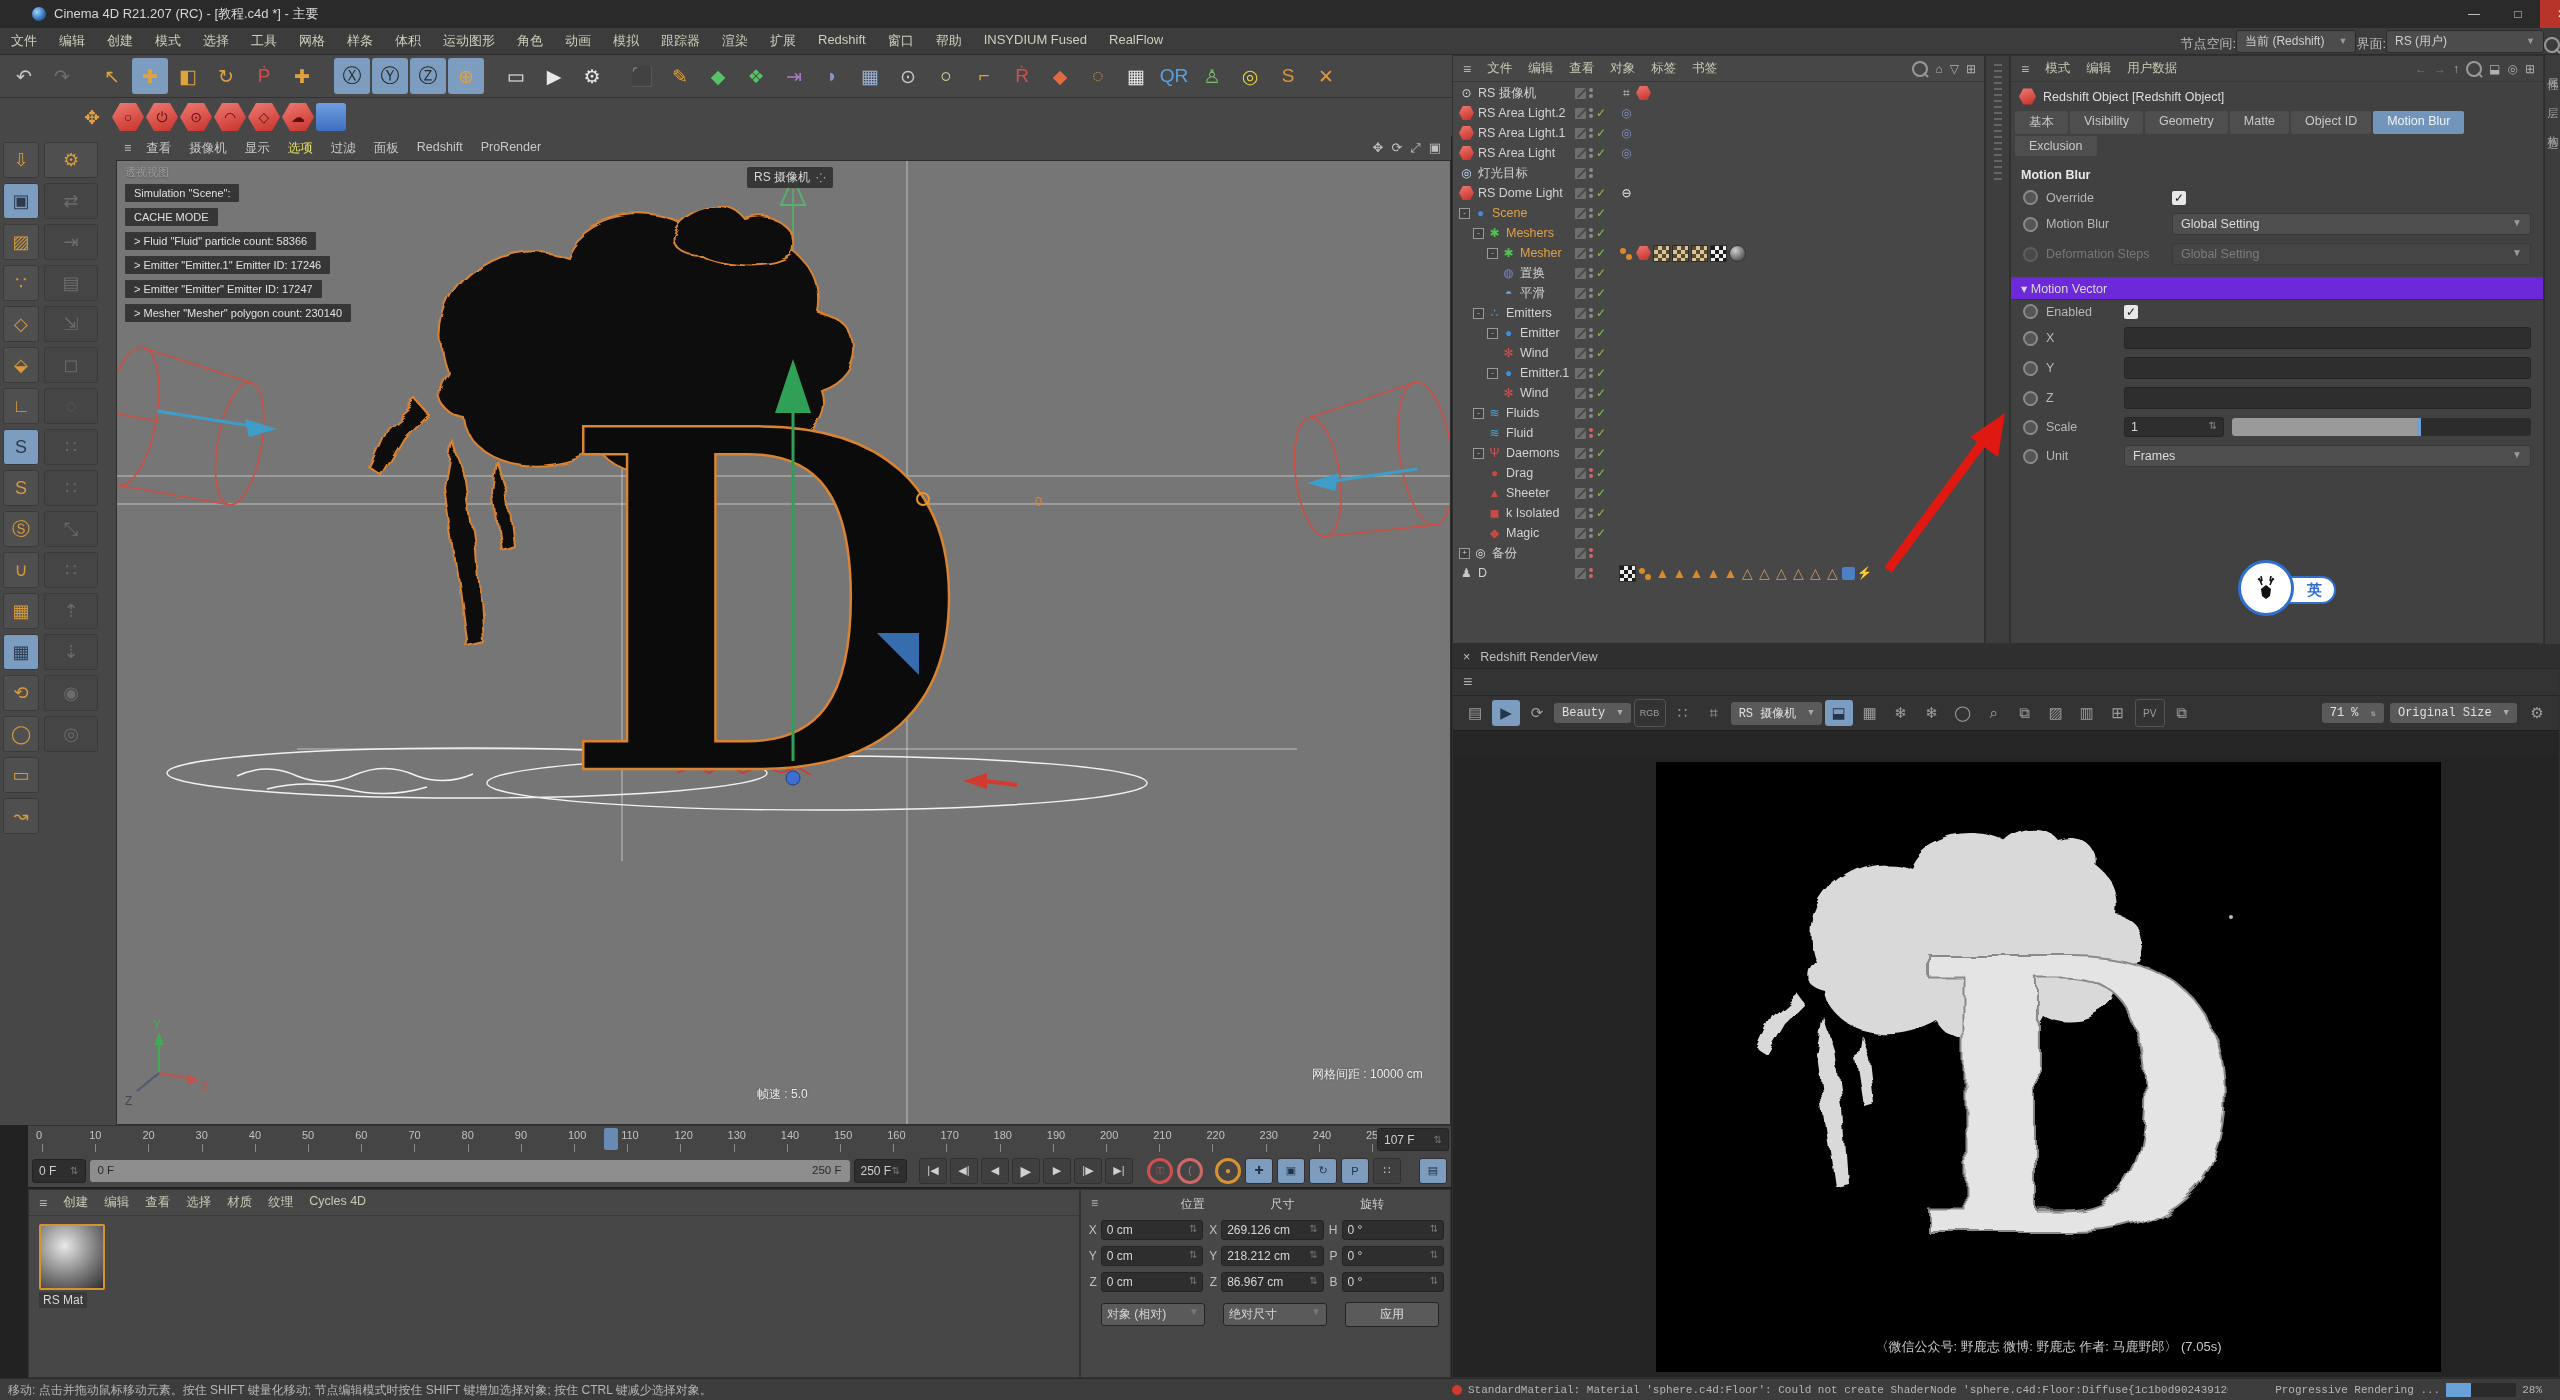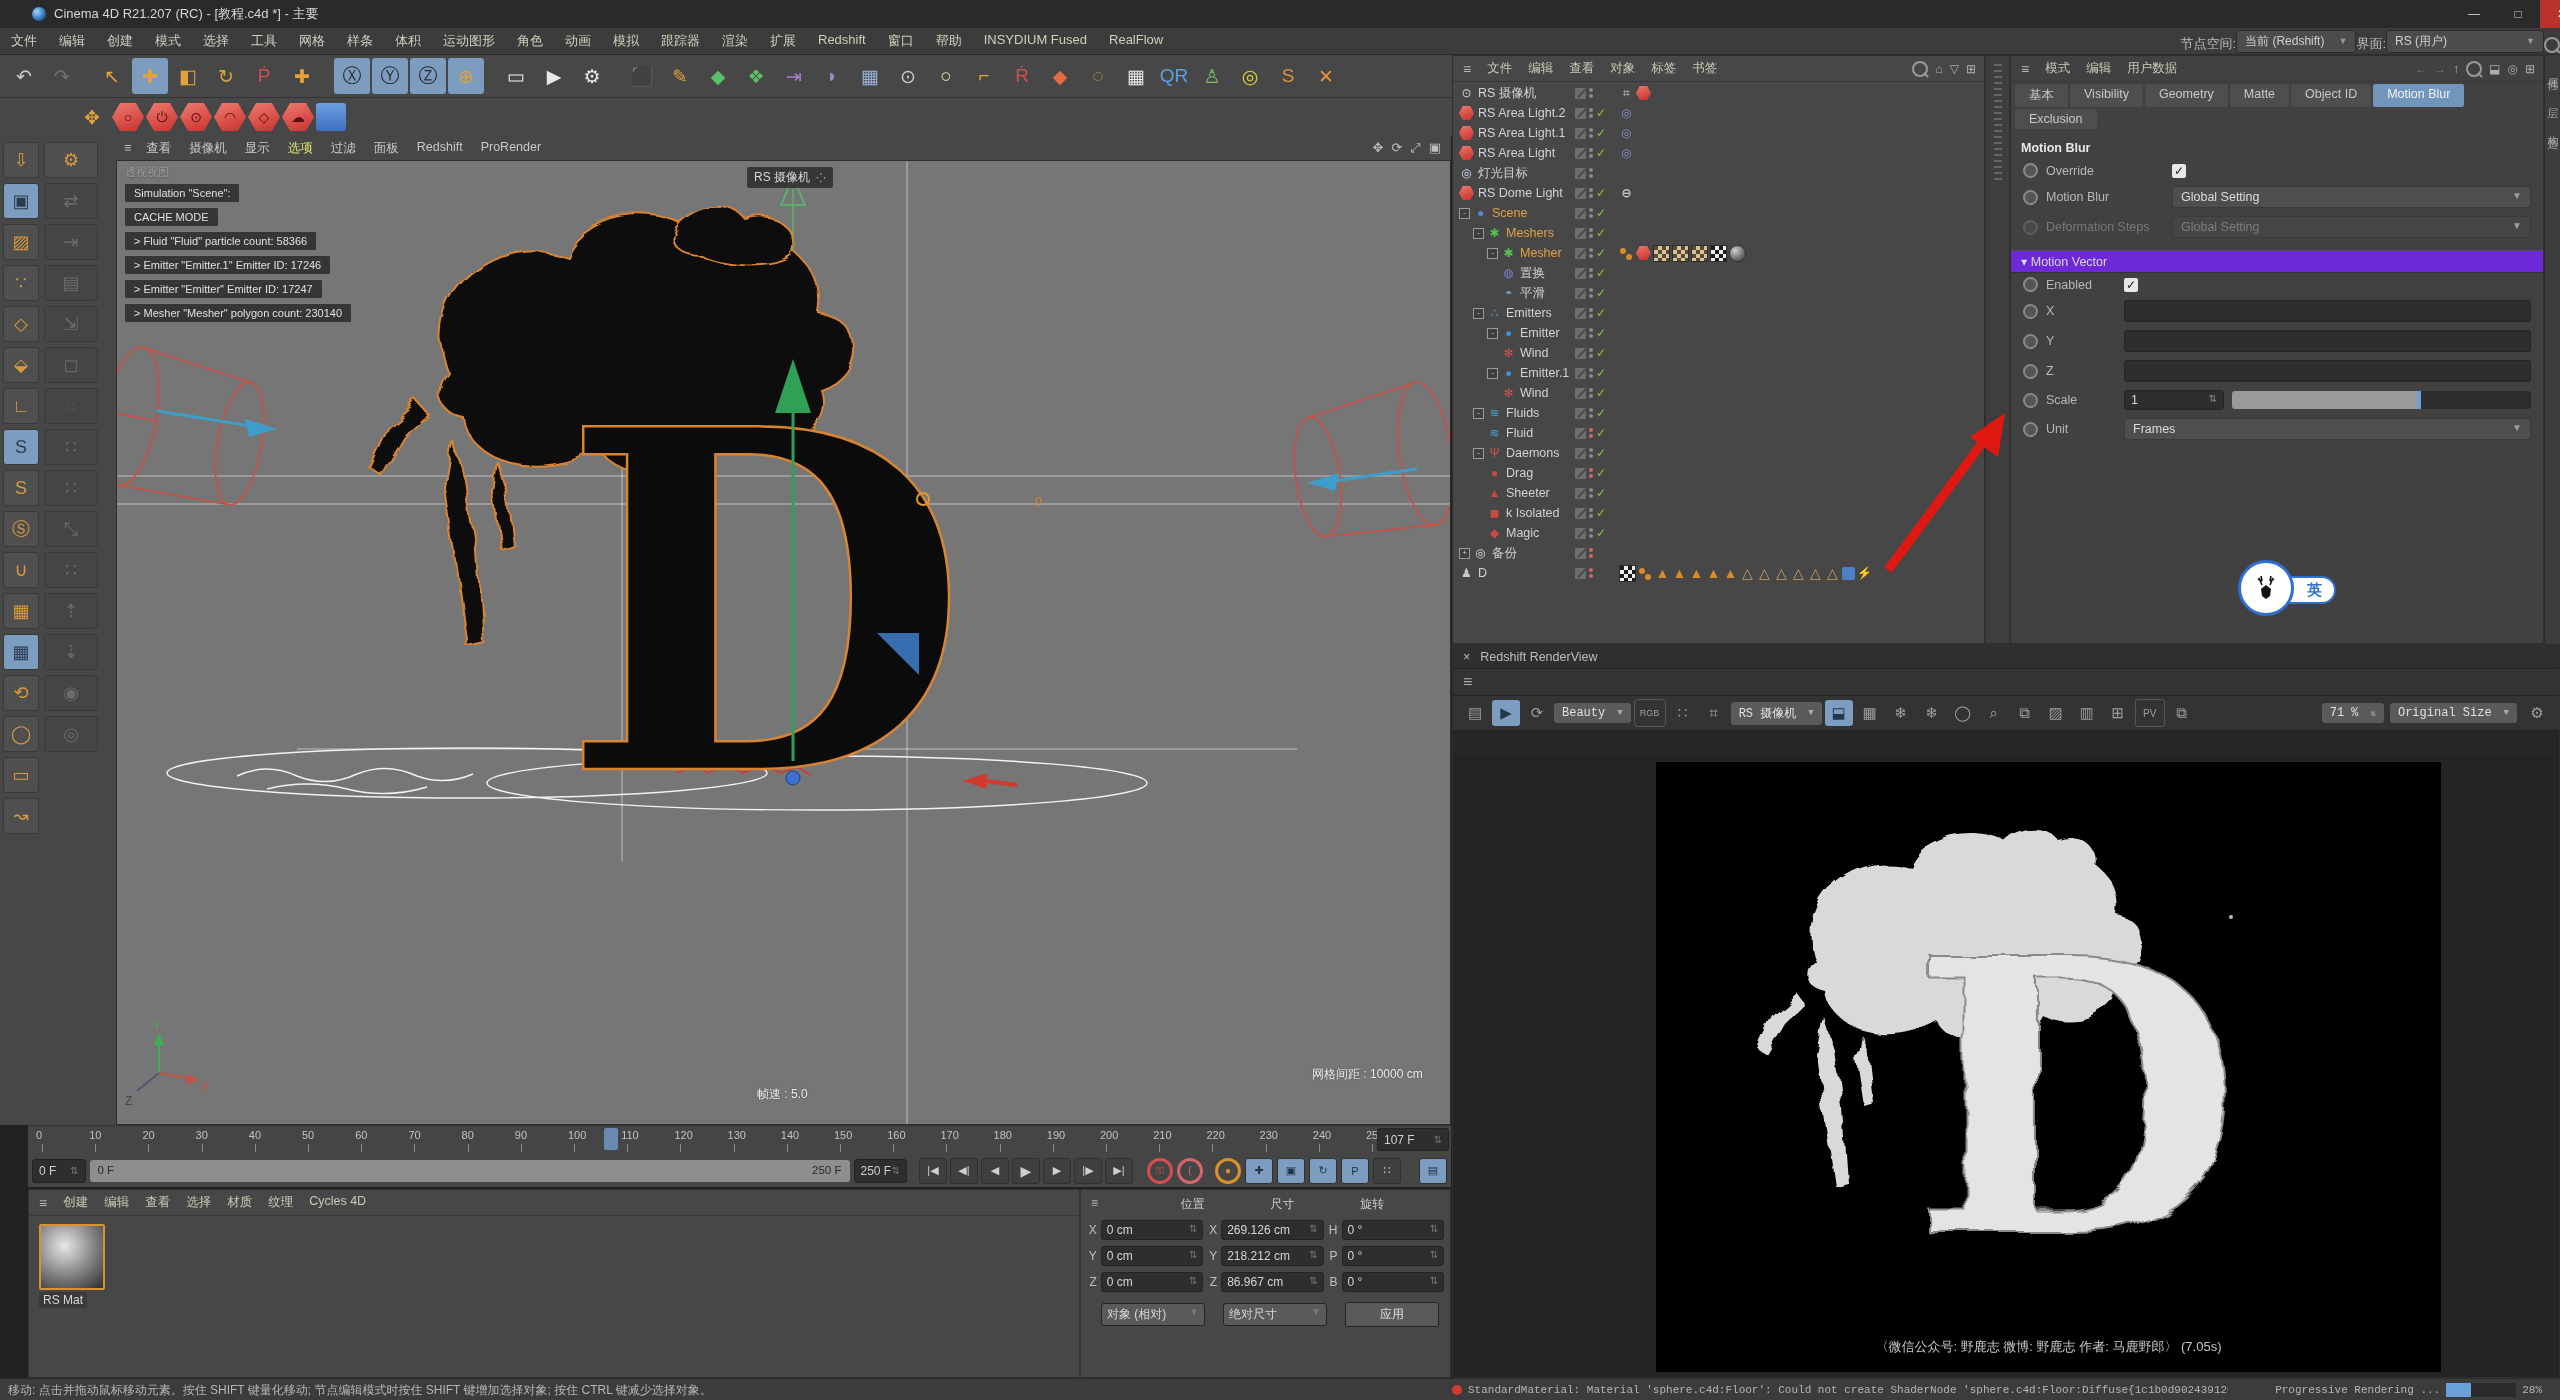--- a/index.html
+++ b/index.html
@@ -827,20 +827,24 @@
     <span class="pm-right">
       <span style="color:#777;">←</span>
       <span style="color:#777;">→</span>
       <span>↑</span>
       <span class="srch"></span>
       <span>⬓</span>
       <span>◎</span>
       <span>⊞</span>
     </span>
   </div>
+  <div id="attr-title">
+    <span class="rs-hex-icon"></span>
+    <span>Redshift Object [Redshift Object]</span>
+  </div>
   <div id="attr-tabs">
       <span class="atab">基本</span>
       <span class="atab">Visibility</span>
       <span class="atab">Geometry</span>
       <span class="atab">Matte</span>
       <span class="atab">Object ID</span>
       <span class="atab active">Motion Blur</span>
       <span class="atab">Exclusion</span>
     </div>
   <div class="asec">Motion Blur</div>

